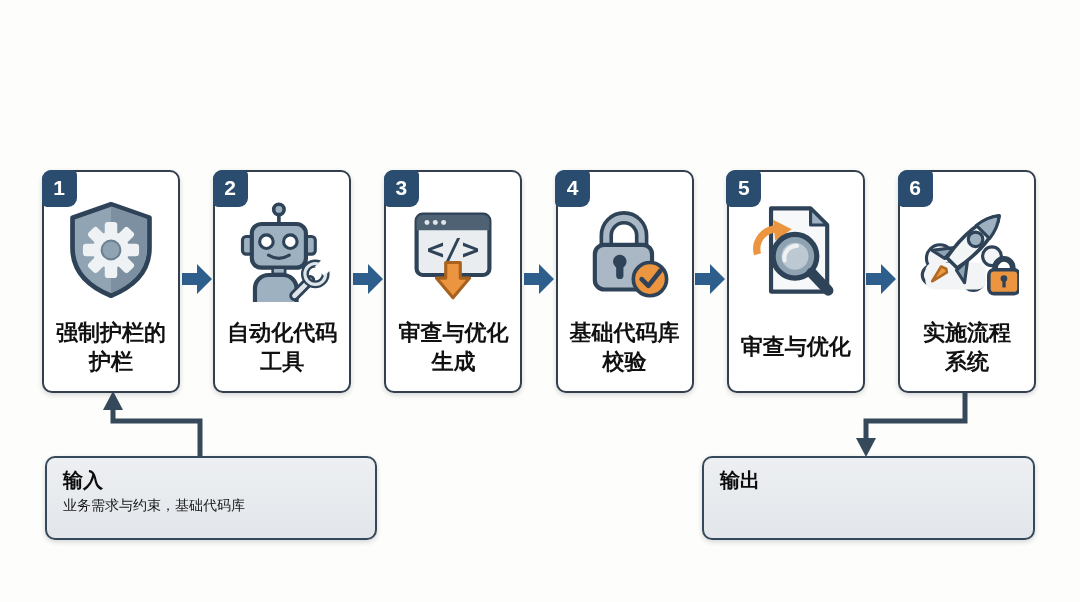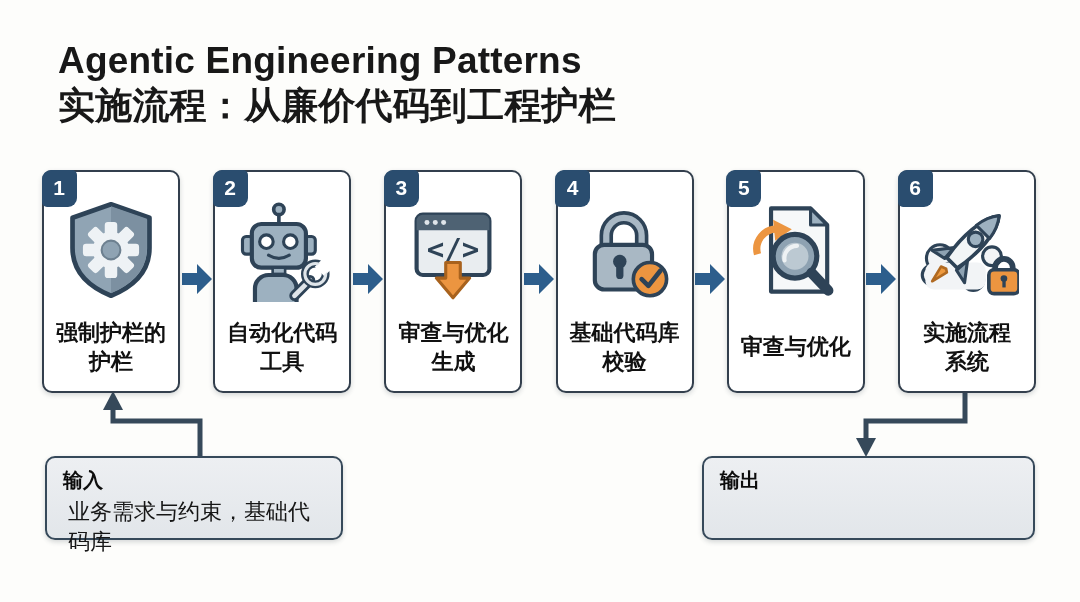--- a/index.html
+++ b/index.html
@@ -39,36 +39,32 @@
   .flow-arrow { flex:1 1 auto; display:flex; align-items:center; justify-content:center; margin-top:-6px; }
   .flow-arrow svg { width:30px; height:32px; }
   
   .io-box {
     position:absolute; height:84px; z-index:2;
     border:2.5px solid #36495a; border-radius:10px;
     background:linear-gradient(180deg,#edeff2 0%,#e2e6ea 100%);
     box-shadow:0 2px 5px rgba(45,58,70,.20);
     padding:9px 16px 10px;
   }
-  .io-input { left:45px; top:456px; width:298px; }
+  .io-input { left:45px; top:456px; width:332px; }
   .io-output { left:702px; top:456px; width:333px; }
   .io-title { font-size:20px; font-weight:700; color:#0c0c0c; }
-  .io-desc { font-size:22px; color:#161616; margin-top:3px; margin-left:5px; }
+  .io-desc { font-size:14px; color:#161616; margin-top:3px; }
   
   .connectors { position:absolute; left:0; top:0; width:1080px; height:602px; z-index:1; pointer-events:none; }
 </style>
 </head>
 <body>
 
 <div class="canvas">
 
-  <div class="title-block">
-    <span class="title-line">Agentic Engineering Patterns</span>
-    <span class="title-line">实施流程：从廉价代码到工程护栏</span>
-  </div>
 
   <svg class="connectors" viewBox="0 0 1080 602">
     <g stroke="#36495a" stroke-width="5" fill="none">
       <polyline points="200,456 200,421 113,421 113,407"></polyline>
       <polyline points="965,392 965,421 866,421 866,441"></polyline>
     </g>
     <polygon points="103,410 123,410 113,391" fill="#36495a"></polygon>
     <polygon points="856,438 876,438 866,457" fill="#36495a"></polygon>
   </svg>
 

